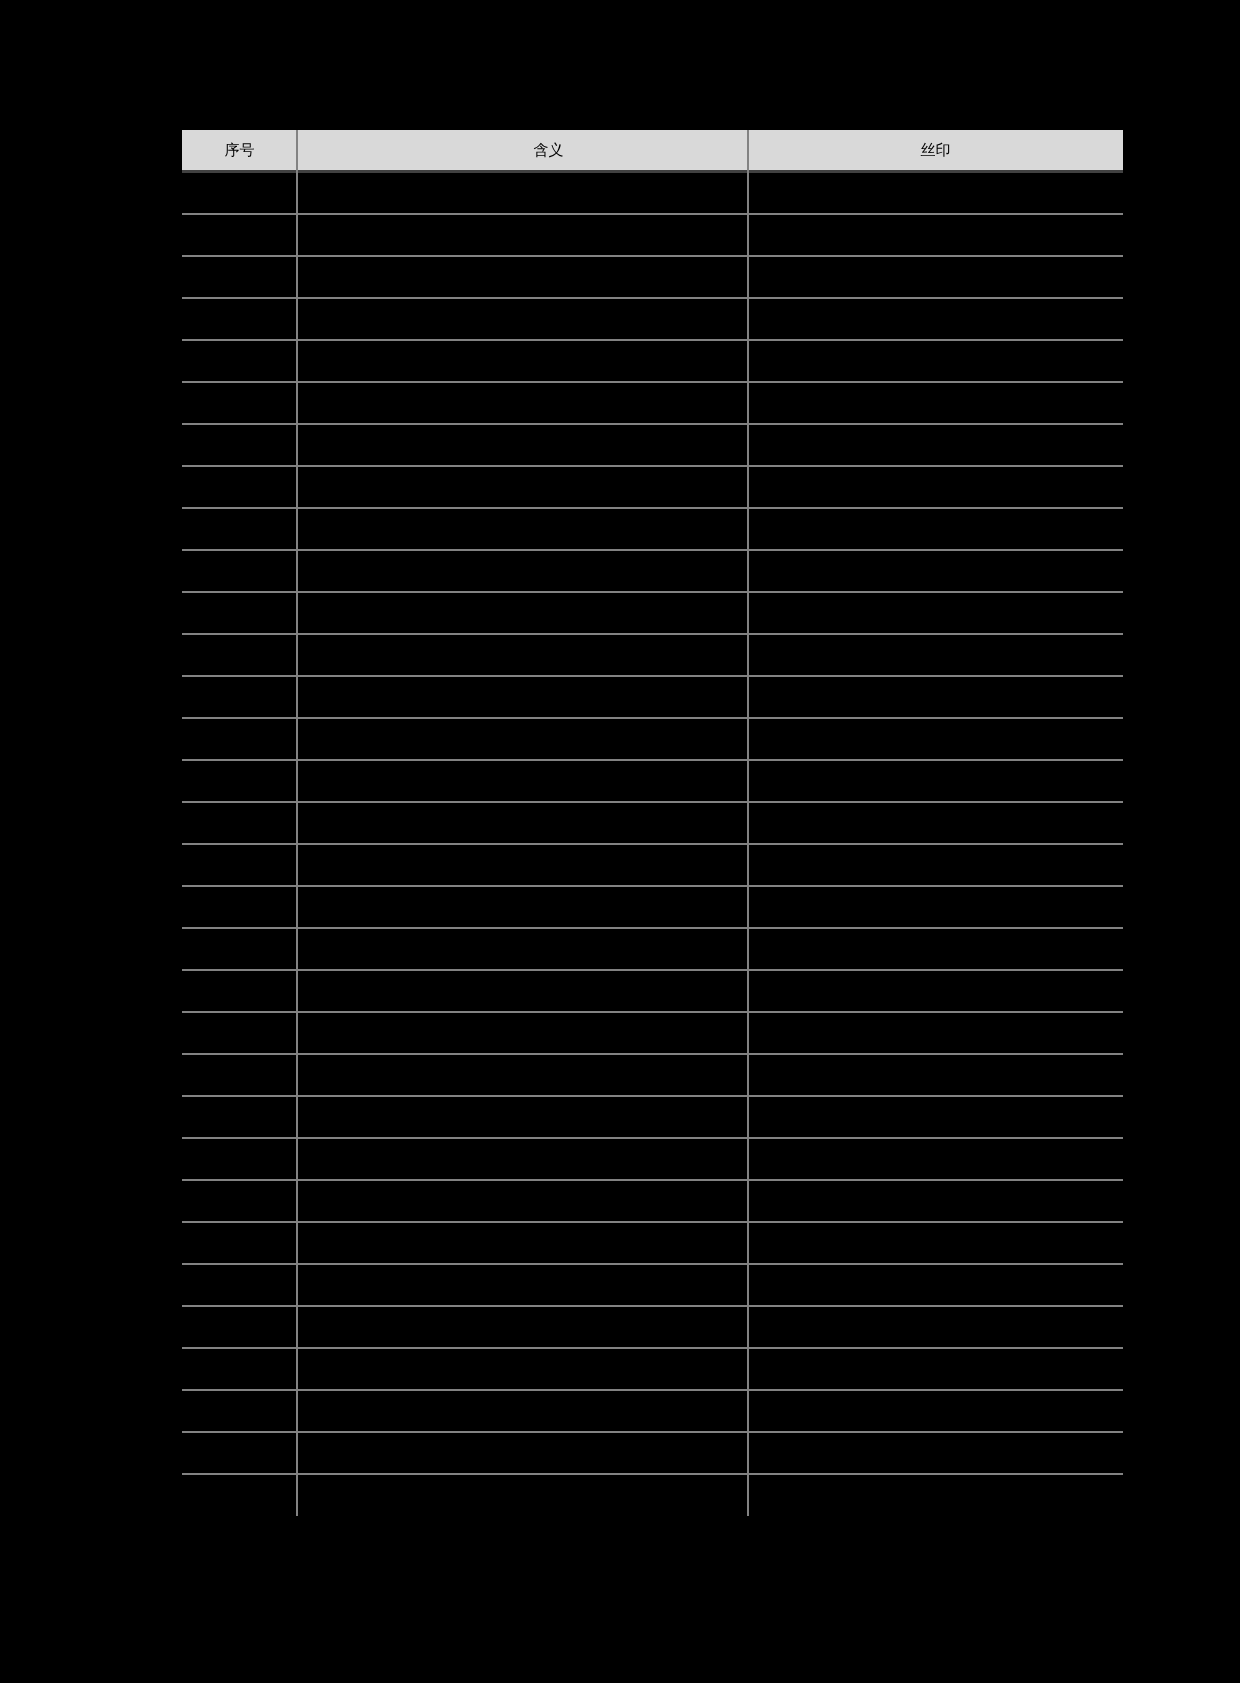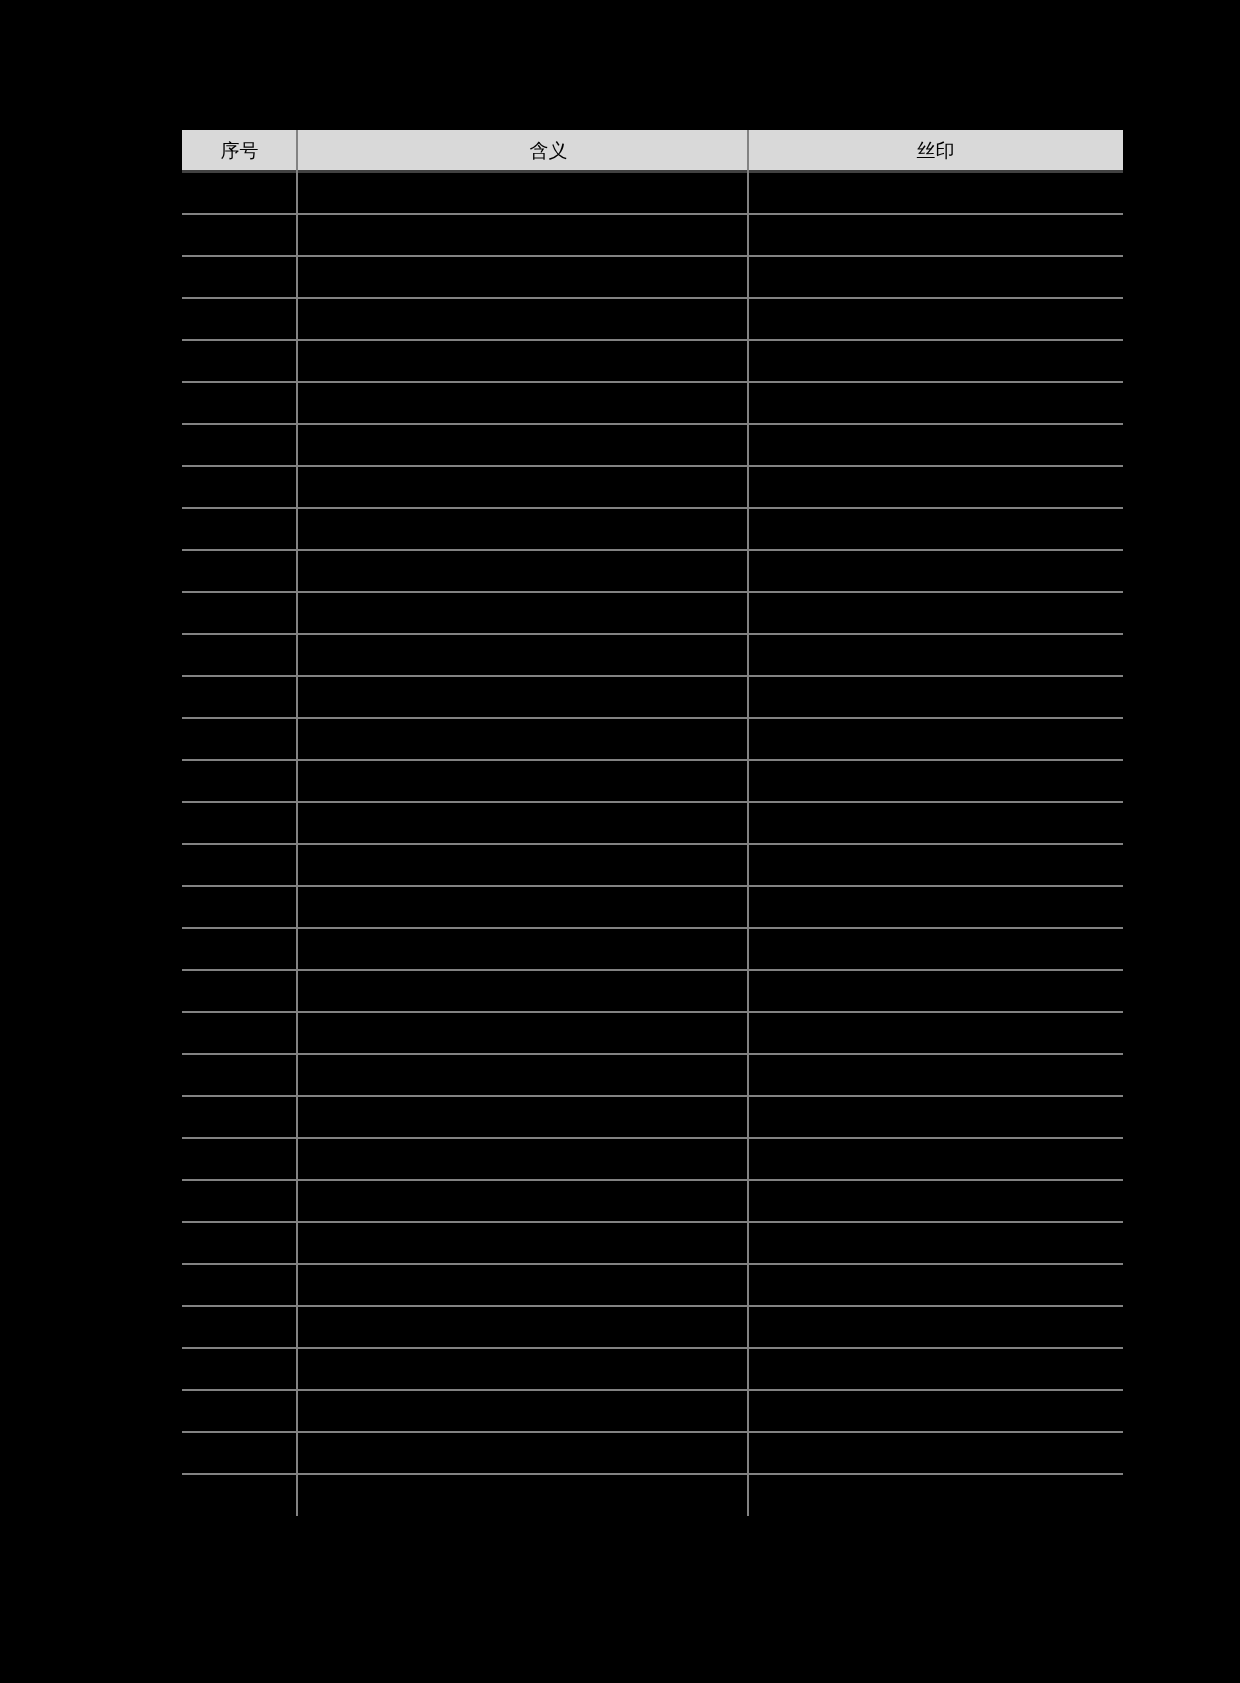--- a/index.html
+++ b/index.html
@@ -27,21 +27,21 @@
     top: 130px;
     width: 941px;
   }
   .thead {
     display: flex;
     height: 40px;
     background: var(--header-bg, #d9d9d9);
     border-bottom: 3px solid var(--header-border, #414141);
     box-sizing: content-box;
     color: var(--header-text, #000000);
-    font-size: 19px;
+    font-size: 15px;
     line-height: 40px;
   }
   .th {
     text-align: center;
     box-sizing: border-box;
     white-space: nowrap;
     overflow: hidden;
   }
   .th.c1 { width: 115px; }
   .th.c2 { width: 451px; padding-left: 52px; }

